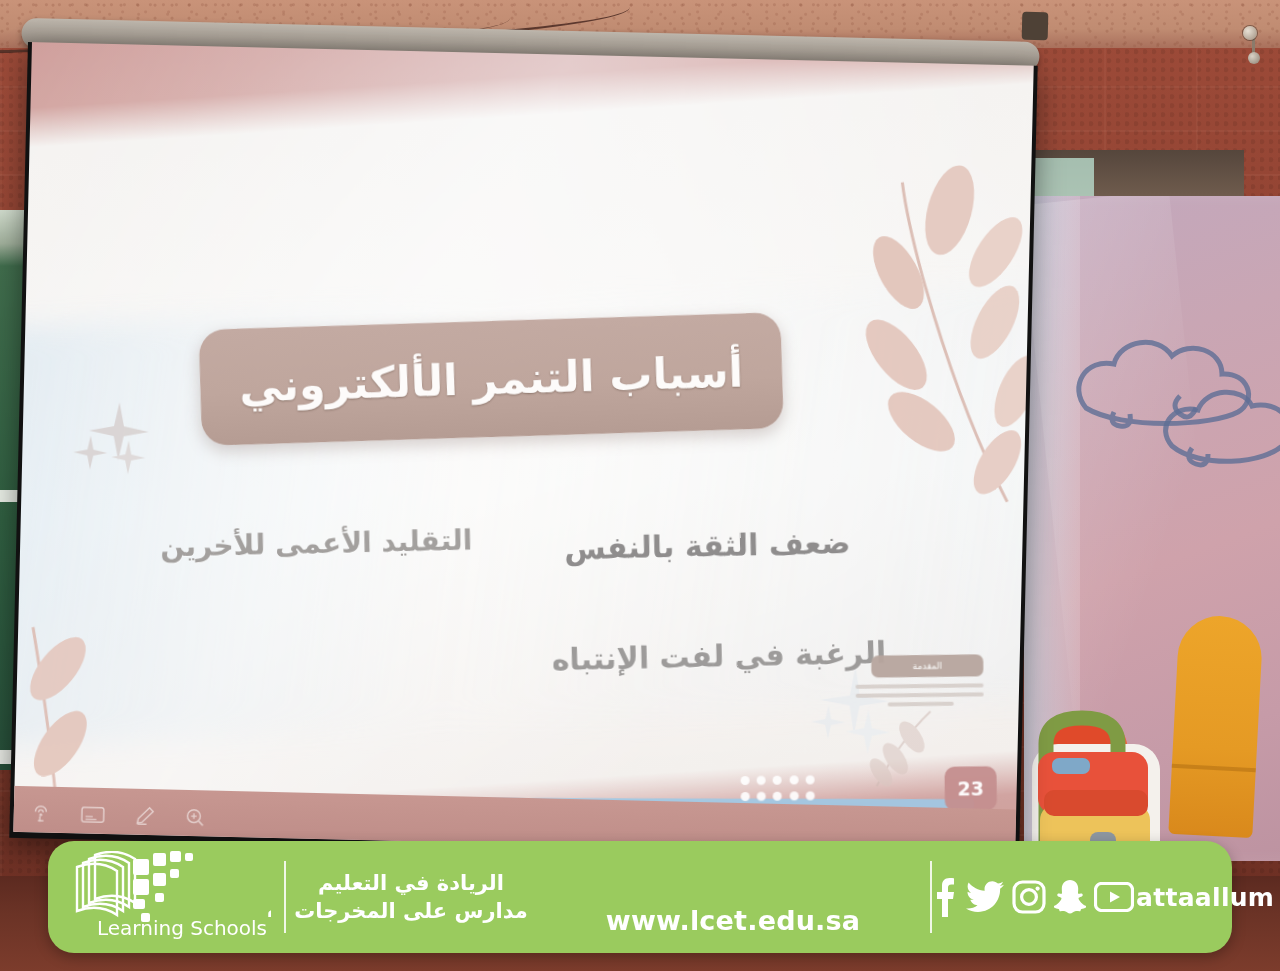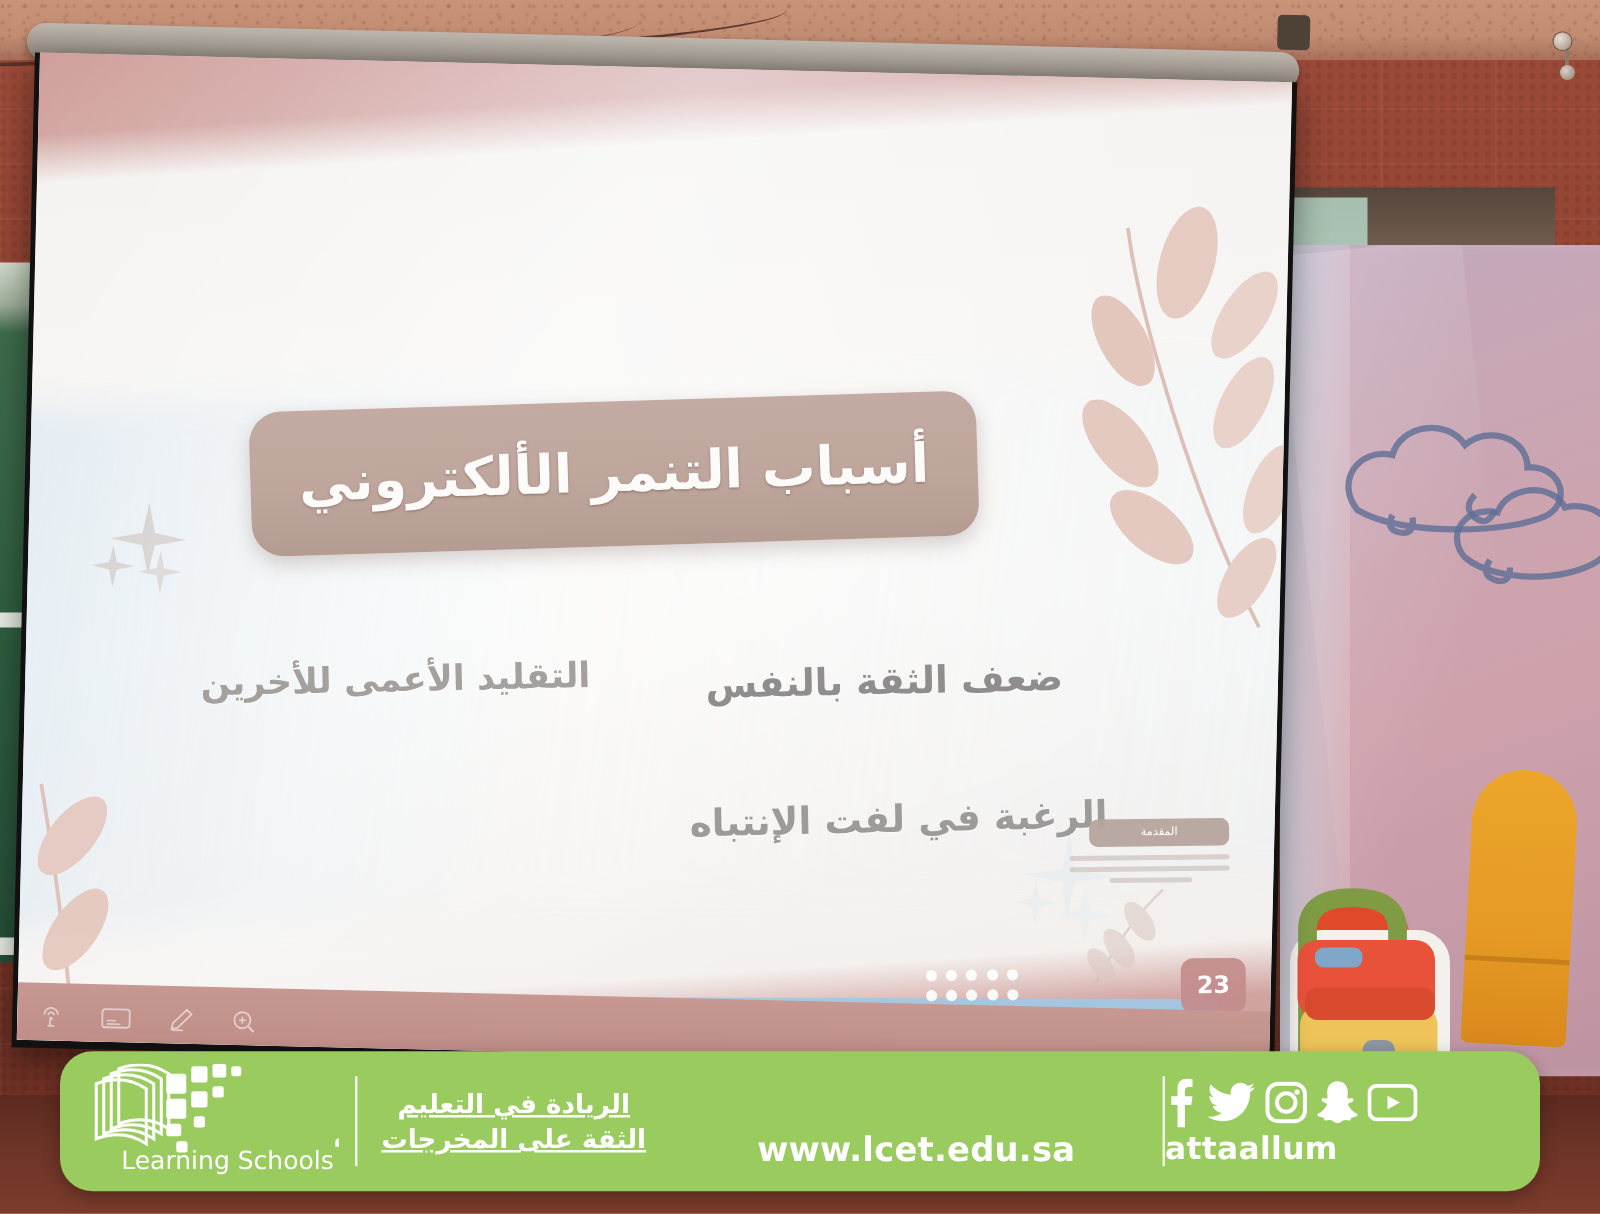--- a/index.html
+++ b/index.html
@@ -232,26 +232,26 @@
   .footer{
     position:absolute;left:48px;bottom:18px;width:1184px;height:112px;
     background:#9acb5e;border-radius:26px;
     display:flex;align-items:center;
     box-shadow:0 4px 14px rgba(0,0,0,.28);
   }
   .f-logo{width:226px;display:flex;align-items:center;justify-content:center;padding-left:10px;}
   .f-div{width:2px;height:72px;background:rgba(255,255,255,.85);}
   .f-slogan{
     flex:0 0 250px;text-align:center;color:#fff;direction:rtl;
-    font-size:21px;font-weight:700;line-height:1.35;text-decoration:underline;
+    font-size:21px;font-weight:700;line-height:1.35;
   }
   .f-url{
     flex:1;text-align:center;color:#fff;font-size:27px;font-weight:700;letter-spacing:.2px;margin-top:46px;
   }
-  .f-social{width:300px;display:flex;flex-direction:column;gap:2px;}
+  .f-social{width:300px;display:flex;flex-direction:row;align-items:center;gap:2px;}
   .f-social .row{display:flex;align-items:center;gap:8px;}
   .f-handle{color:#fff;font-size:25px;font-weight:600;letter-spacing:.3px;}
   .soc{fill:#fff;}
   .logo-ar{fill:#fff;}
 </style>
 </head>
 <body>
 
 <div class="scene">
 
@@ -438,21 +438,21 @@
         </g>
         <text class="logo-ar" x="196" y="62" text-anchor="end" font-size="19" font-weight="700" direction="rtl" font-family="'DejaVu Sans',sans-serif">مدارس التعلم</text>
         <text class="logo-ar" x="196" y="84" text-anchor="end" font-size="20" font-family="'DejaVu Sans',sans-serif">Learning Schools</text>
       </svg>
     </div>
 
     <div class="f-div"></div>
 
     <div class="f-slogan">
       <div>الريادة في التعليم</div>
-      <div>الثقة على المخرجات</div>
+      <div>مدارس على المخرجات</div>
     </div>
 
     <div class="f-url">www.lcet.edu.sa</div>
 
     <div class="f-div"></div>
 
     <div class="f-social">
       <div class="row">
         <svg class="soc" width="26" height="40" viewBox="0 0 24 40">
           <path d="M15 40V22h5l1-7h-6v-4c0-2 .6-3.4 3.4-3.4H21V1.3C20.3 1.2 18.5 1 16.4 1 12 1 9 3.7 9 8.6V15H4v7h5v18z"></path>

